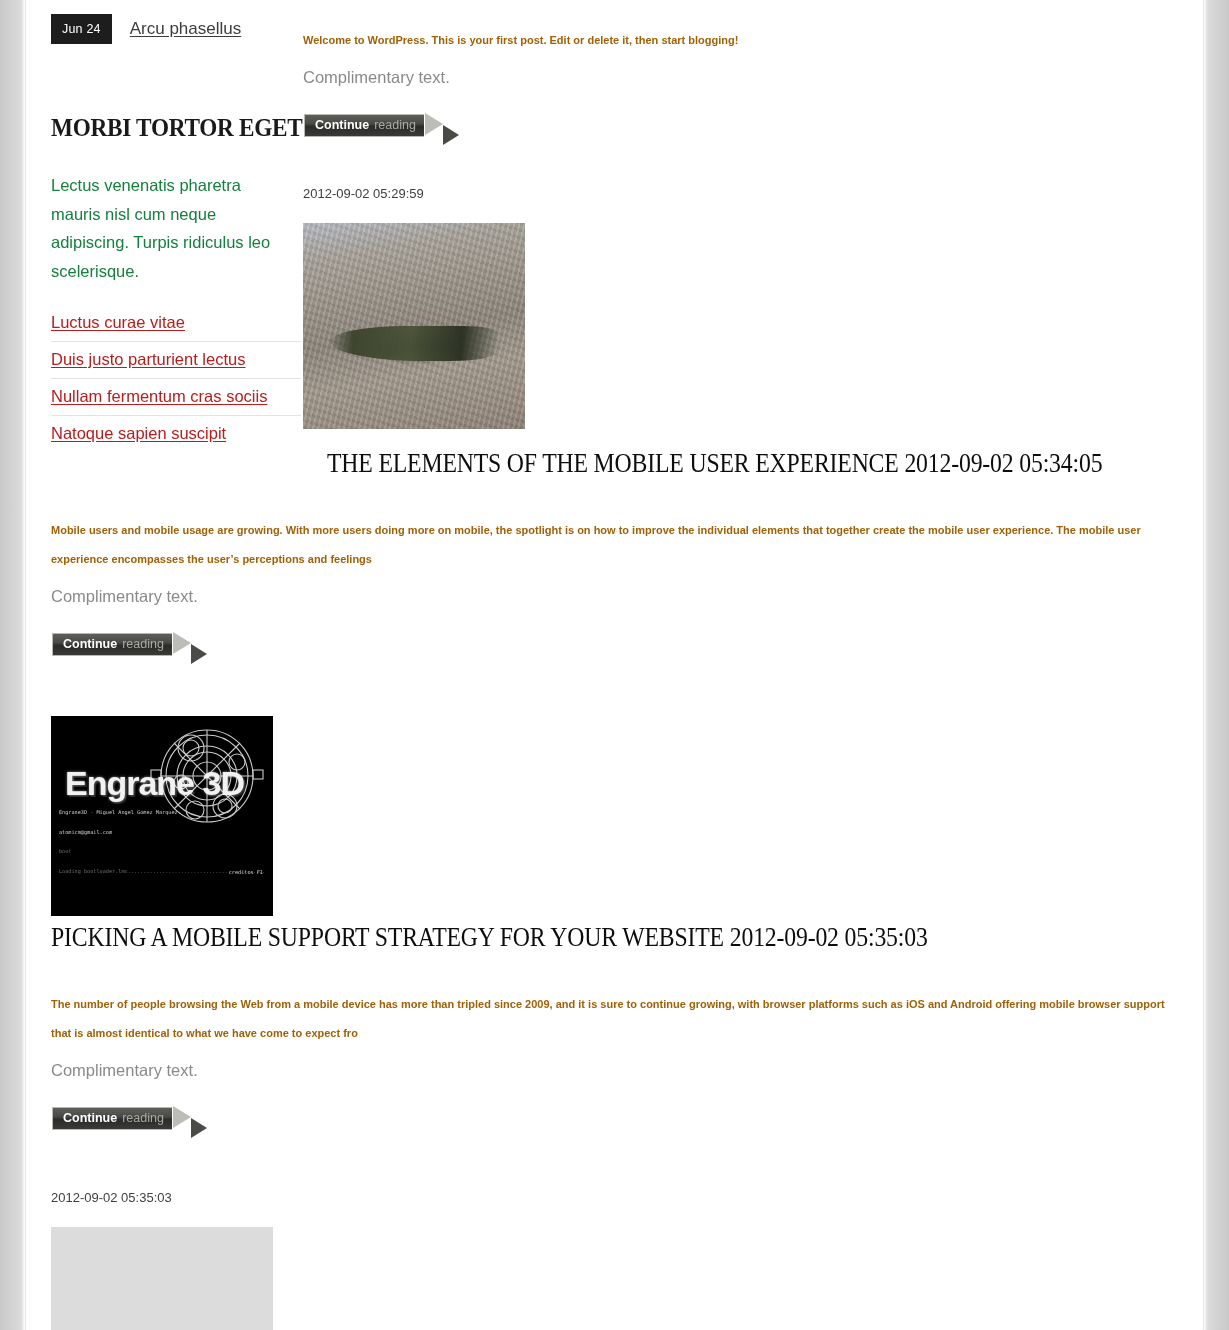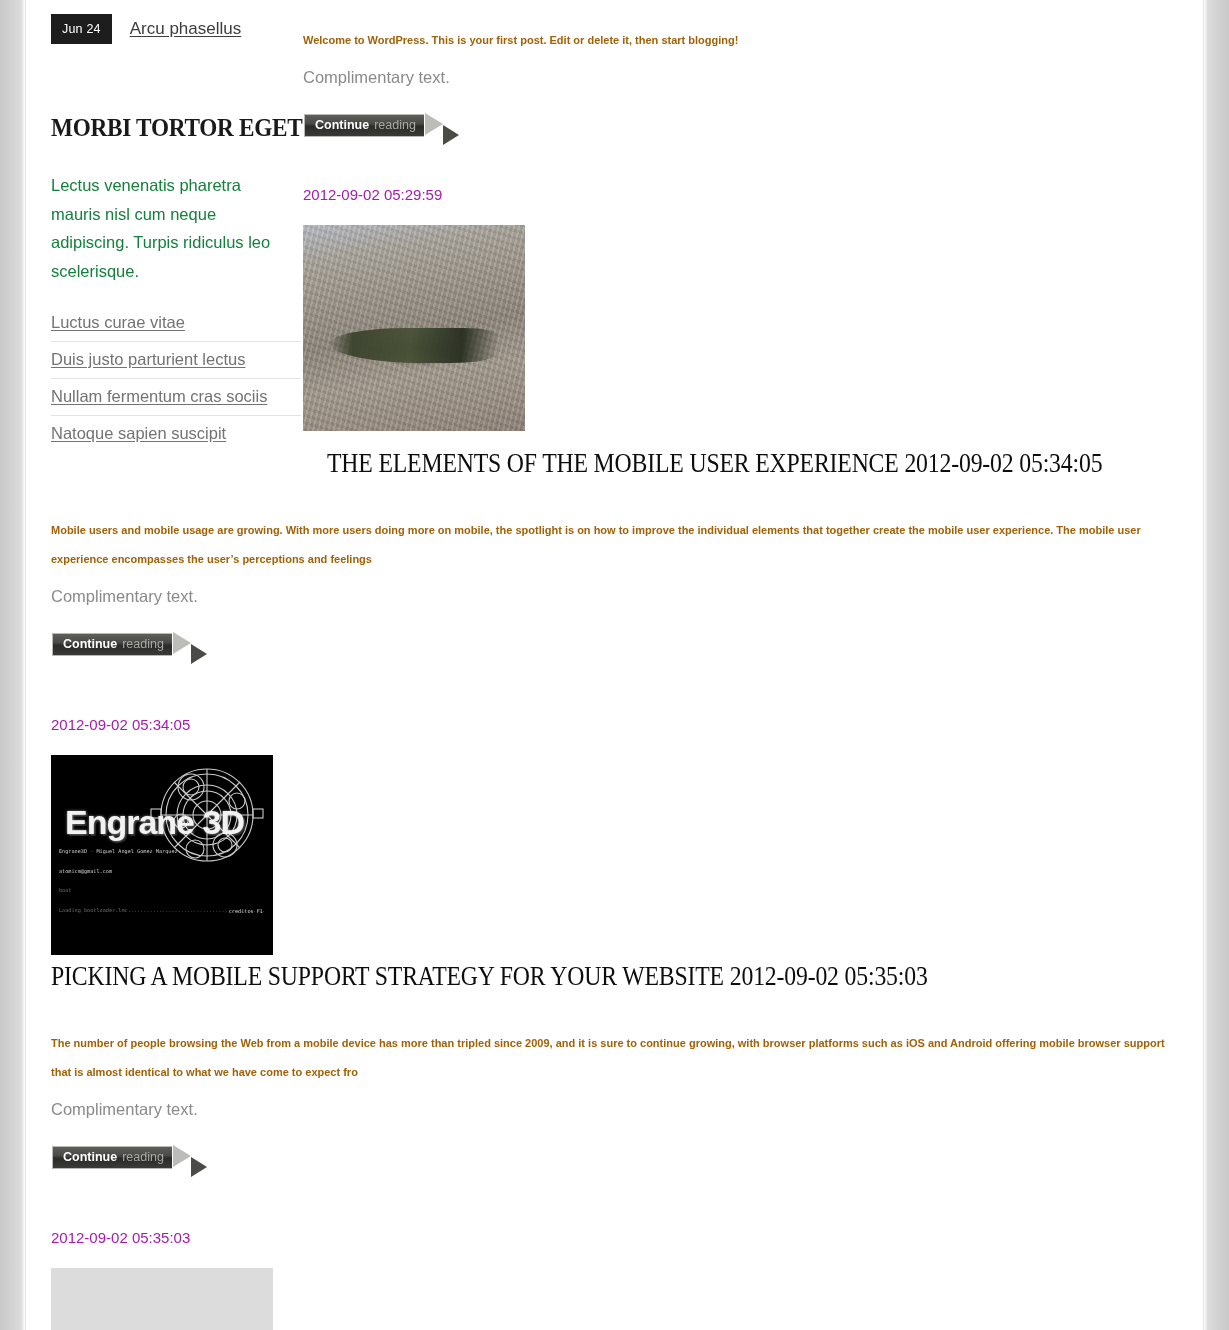--- a/index.html
+++ b/index.html
@@ -103,21 +103,21 @@
     padding: 0;
     list-style: none;
     width: 250px;
   }
   .link-list li {
     padding: 8px 0 9px 0;
     border-bottom: 1px solid #e3e3e3;
   }
   .link-list li:last-child { border-bottom: none; }
   .link-list a {
-    color: #737373;
+    color: #b91c1c;
     font-size: 16.5px;
     text-underline-offset: 2px;
   }
 
   
   .first-post {
     position: absolute;
     left: 276px;
     top: 14px;
     width: 880px;
@@ -177,22 +177,22 @@
     top: 1px;
     width: 0; height: 0;
     border-top: 10.5px solid transparent;
     border-bottom: 10.5px solid transparent;
     border-left: 16px solid #4a4a47;
   }
 
   
   .post { position: relative; padding: 0 0 0 24px; }
   .post-date {
-    color: #a21caf;
-    font-size: 15px;
+    color: #404040;
+    font-size: 13px;
     margin: 0;
   }
   .thumb {
     margin-top: 22px;
     display: block;
     border: 0;
     background: #dcdcdc;
   }
   .post-title {
     font-family: "Liberation Serif", serif;
@@ -373,21 +373,20 @@
           <span class="cb-light">reading</span>
           <span class="cb-arrow">
             <span class="cb-arrow-inner"></span>
           </span>
         </span>
       </a>
     </div>
   </div>
 
   <div class="post" style="margin-top:61px;">
-    <p class="post-date">2012-09-02 05:34:05</p>
 
     <div class="thumb thumb-engrane">
       <svg class="eng-gear" viewBox="0 0 120 120">
         <g fill="none" stroke="#e8e8e8" stroke-width="1.1" opacity="0.95">
           <circle cx="60" cy="58" r="46"></circle>
           <circle cx="60" cy="58" r="41"></circle>
           <circle cx="60" cy="58" r="30"></circle>
           <circle cx="60" cy="58" r="24"></circle>
           <circle cx="60" cy="58" r="14"></circle>
           <circle cx="44" cy="30" r="13"></circle>

